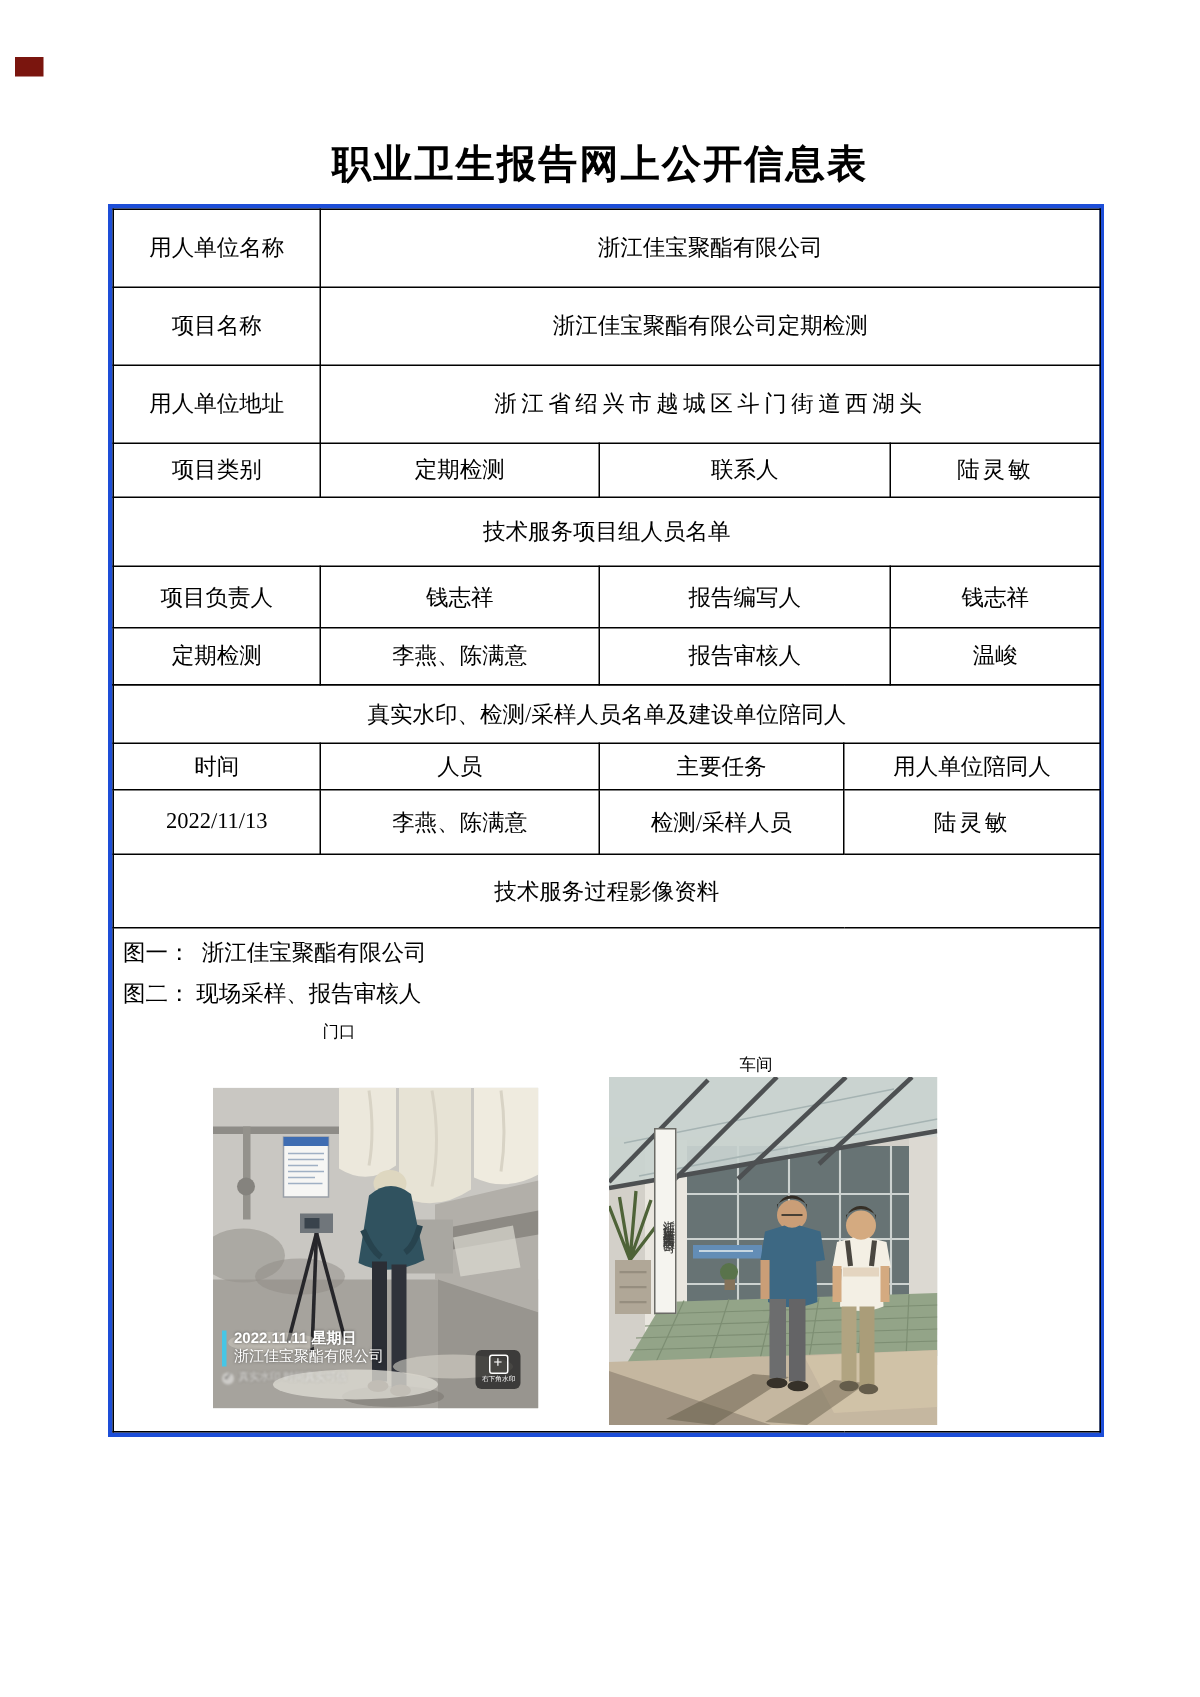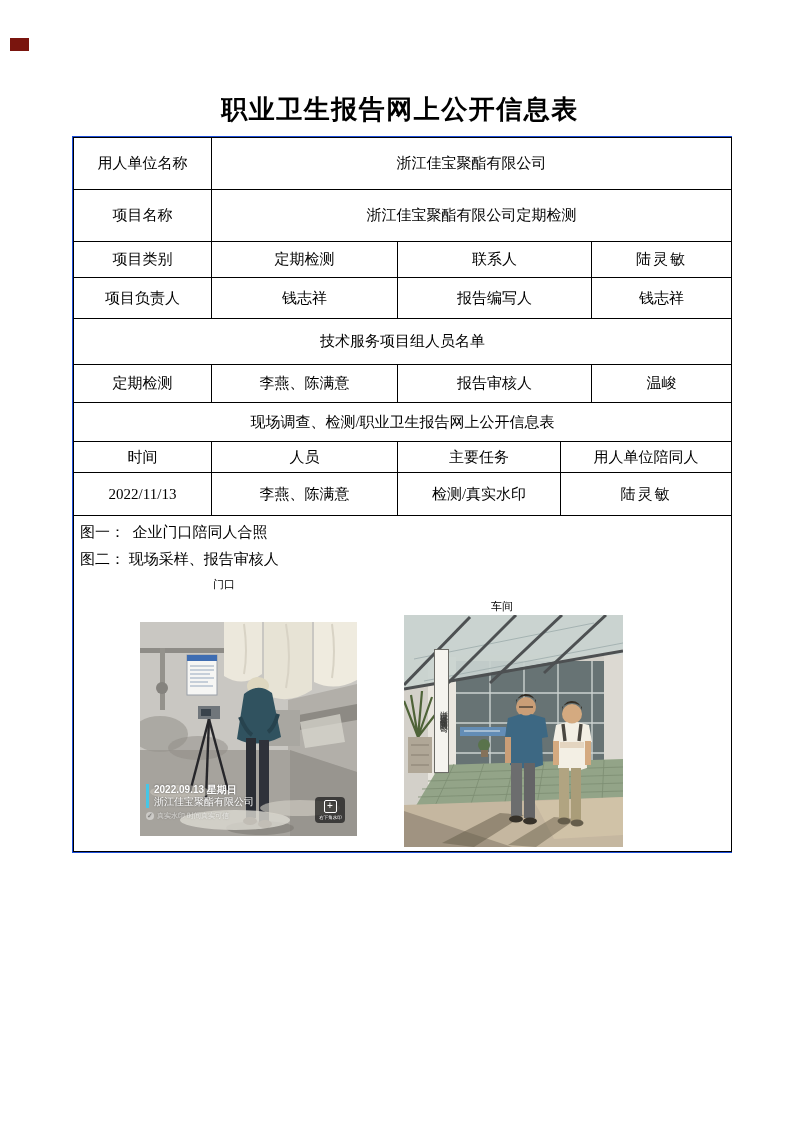--- a/index.html
+++ b/index.html
@@ -5,21 +5,21 @@
   html,body{margin:0;padding:0;}
   body{
     width:800px;height:1131px;background:#ffffff;position:relative;
     font-family:"Liberation Serif","DejaVu Serif",serif;color:#000;
   }
   .red-marker{position:absolute;left:10px;top:38px;width:19px;height:13px;background:#7a150e;}
   .doc-title{
     position:absolute;top:92px;left:0;width:100%;text-align:center;
     font-size:26px;font-weight:bold;letter-spacing:1.5px;
   }
-  .tbl-wrap{position:absolute;left:72px;top:136px;width:658px;border:1px solid #1d4ed8;}
+  .tbl-wrap{position:absolute;left:72px;top:136px;width:658px;border:3px solid #1d4ed8;}
   table{border-collapse:collapse;table-layout:fixed;width:658px;}
   table.tbl-b{margin-top:-1px;}
   td{
     border:1px solid #000;text-align:center;vertical-align:middle;
     font-size:15px;padding:0 2px;overflow:hidden;
   }
   td.section{font-size:15px;}
   .spaced{letter-spacing:3px;}
   .spaced-sm{letter-spacing:2px;}
   td.media-cell{
@@ -91,70 +91,77 @@
     <tbody>
         <tr>
       <td style="height:51px">用人单位名称</td>
       <td colspan="3">浙江佳宝聚酯有限公司</td>
     </tr>
     <tr>
       <td style="height:51px">项目名称</td>
       <td colspan="3">浙江佳宝聚酯有限公司定期检测</td>
     </tr>
     <tr>
+      <td style="height:51px">用人单位地址</td>
+      <td colspan="3" class="spaced">浙江省绍兴市越城区斗门街道西湖头</td>
+    </tr>
+    <tr>
       <td style="height:35px">项目类别</td>
       <td>定期检测</td>
       <td>联系人</td>
       <td class="spaced-sm">陆灵敏</td>
     </tr>
     <tr>
+      <td style="height:45px" colspan="4" class="section">技术服务项目组人员名单</td>
+    </tr>
+    <tr>
       <td style="height:40px">项目负责人</td>
       <td>钱志祥</td>
       <td>报告编写人</td>
       <td>钱志祥</td>
-    </tr>
-    <tr>
-      <td style="height:45px" colspan="4" class="section">技术服务项目组人员名单</td>
     </tr>
     <tr>
       <td style="height:37px">定期检测</td>
       <td>李燕、陈满意</td>
       <td>报告审核人</td>
       <td>温峻</td>
     </tr>
   </tbody>
     </table>
 
   <table class="tbl-b">
     <colgroup>
         <col style="width:138px">
         <col style="width:186px">
         <col style="width:163px">
         <col style="width:171px">
       </colgroup>
     <tbody>
         <tr>
-      <td style="height:38px" colspan="4" class="section">现场调查、检测/职业卫生报告网上公开信息表</td>
+      <td style="height:38px" colspan="4" class="section">真实水印、检测/采样人员名单及建设单位陪同人</td>
     </tr>
     <tr>
       <td style="height:30px">时间</td>
       <td>人员</td>
       <td>主要任务</td>
       <td>用人单位陪同人</td>
     </tr>
     <tr>
       <td style="height:42px">2022/11/13</td>
       <td>李燕、陈满意</td>
-      <td>检测/真实水印</td>
+      <td>检测/采样人员</td>
       <td class="spaced-sm">陆灵敏</td>
     </tr>
     <tr>
+      <td style="height:48px" colspan="4" class="section">技术服务过程影像资料</td>
+    </tr>
+    <tr>
       <td colspan="4" class="media-cell">
 
-        <div class="caption cap1">图一：  企业门口陪同人合照</div>
+        <div class="caption cap1">图一：  浙江佳宝聚酯有限公司</div>
         <div class="caption cap2">图二： 现场采样、报告审核人</div>
         <div class="photo-label lbl-menkou">门口</div>
         <div class="photo-label lbl-chejian">车间</div>
 
         <div class="photo photo1">
           <svg viewBox="0 0 217 214" preserveAspectRatio="none">
             <rect width="217" height="214" fill="#c9c7c2"></rect>
             <rect y="128" width="217" height="86" fill="#a6a39d"></rect>
             <ellipse cx="20" cy="112" rx="28" ry="18" fill="#97948e" opacity=".6"></ellipse>
             <ellipse cx="58" cy="126" rx="30" ry="12" fill="#8f8c86" opacity=".5"></ellipse>
@@ -200,21 +207,21 @@
             <rect x="119" y="118" width="10" height="82" fill="#2f323a"></rect>
             <ellipse cx="110" cy="199" rx="7" ry="4" fill="#564c41"></ellipse>
             <ellipse cx="125" cy="202" rx="7" ry="4" fill="#5c5246"></ellipse>
 
             <ellipse cx="95" cy="198" rx="55" ry="10" fill="#dcdad2" opacity=".8"></ellipse>
             <ellipse cx="160" cy="186" rx="40" ry="8" fill="#d5d2c8" opacity=".6"></ellipse>
             <ellipse cx="40" cy="170" rx="30" ry="7" fill="#cfccc2" opacity=".5"></ellipse>
           </svg>
           <div class="wm">
             <div class="wm-main">
-              <div class="wm-date">2022.09.13 星期日</div>
+              <div class="wm-date">2022.11.11 星期日</div>
               <div class="wm-co">浙江佳宝聚酯有限公司</div>
             </div>
             <div class="wm-tag">
               <span class="wm-badge">✓</span>
               <span>真实水印 时间真实可信</span>
             </div>
           </div>
           <div class="wm-btn">
             <span class="plus-box">+</span>
             <span class="wm-btn-text">右下角水印</span>

